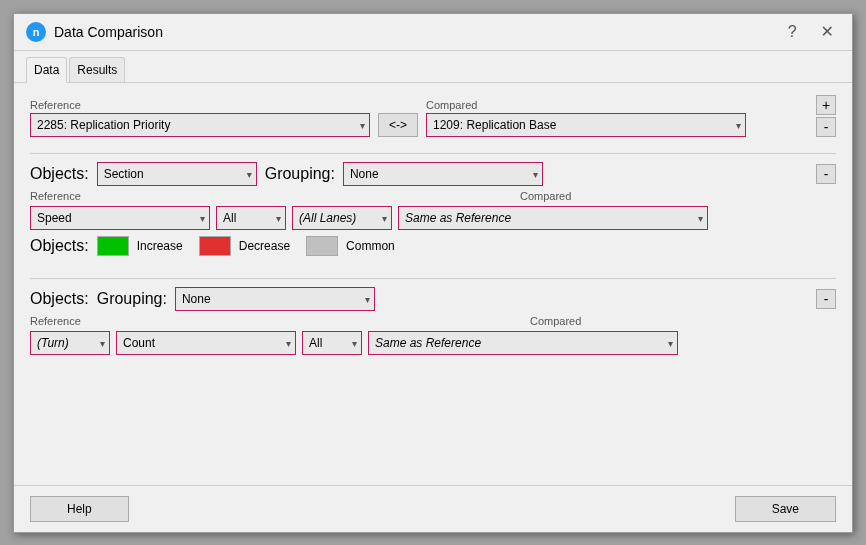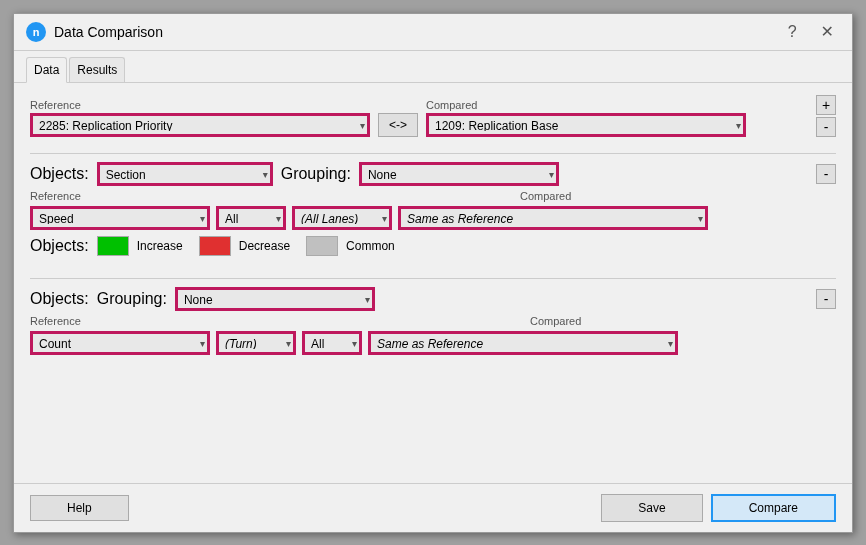--- a/index.html
+++ b/index.html
@@ -105,21 +105,21 @@
     }
 
     .section-label {
       font-size: 11px;
       color: #555;
       margin-bottom: 2px;
     }
 
     select, .select-like {
       background: #e8e8e8;
-      border: 3px solid #be185d;
+      border: 1px solid #be185d;
       padding: 3px 6px;
       font-size: 12px;
       appearance: none;
       -webkit-appearance: none;
       cursor: pointer;
       position: relative;
       height: 24px;
     }
 
     .select-wrapper {
@@ -293,21 +293,21 @@
       </div>
     </div>
 
     <hr class="divider">
 
     <div class="section-block">
 
       <div class="objects-row">
         <span class="label">Objects:</span>
         <div class="select-wrapper">
-          <select style="width:176px;">
+          <select style="width:160px;">
             <option>Section</option>
           </select>
         </div>
         <span class="label">Grouping:</span>
         <div class="select-wrapper">
           <select style="width:200px;">
             <option>None</option>
           </select>
         </div>
         <button class="pm-btn minus-btn-right" style="margin-left:auto;">-</button>
@@ -369,27 +369,27 @@
       </div>
 
       <div style="display:flex; gap:8px; margin-bottom:2px;">
         <span class="section-label" style="width:180px;">Reference</span>
         <div style="flex:1;"></div>
         <span class="section-label" style="width:310px; padding-left:4px;">Compared</span>
       </div>
 
       <div class="speed-row">
         <div class="select-wrapper">
+          <select style="width:80px;font-style:italic;">
+            <option>(Turn)</option>
+          </select>
+        </div>
+        <div class="select-wrapper">
           <select style="width:180px;">
             <option>Count</option>
-          </select>
-        </div>
-        <div class="select-wrapper">
-          <select style="width:80px;font-style:italic;">
-            <option>(Turn)</option>
           </select>
         </div>
         <div class="select-wrapper">
           <select style="width:60px;">
             <option>All</option>
           </select>
         </div>
         <div class="select-wrapper">
           <select style="width:310px;font-style:italic;">
             <option>Same as Reference</option>
@@ -397,16 +397,15 @@
         </div>
       </div>
     </div>
 
   </div>
 
   <div class="footer">
     <button class="footer-btn">Help</button>
     <div class="footer-right">
       <button class="footer-btn">Save</button>
-      <button class="footer-btn primary">Compare</button>
     </div>
   </div>
 </div>
 
 </body></html>

